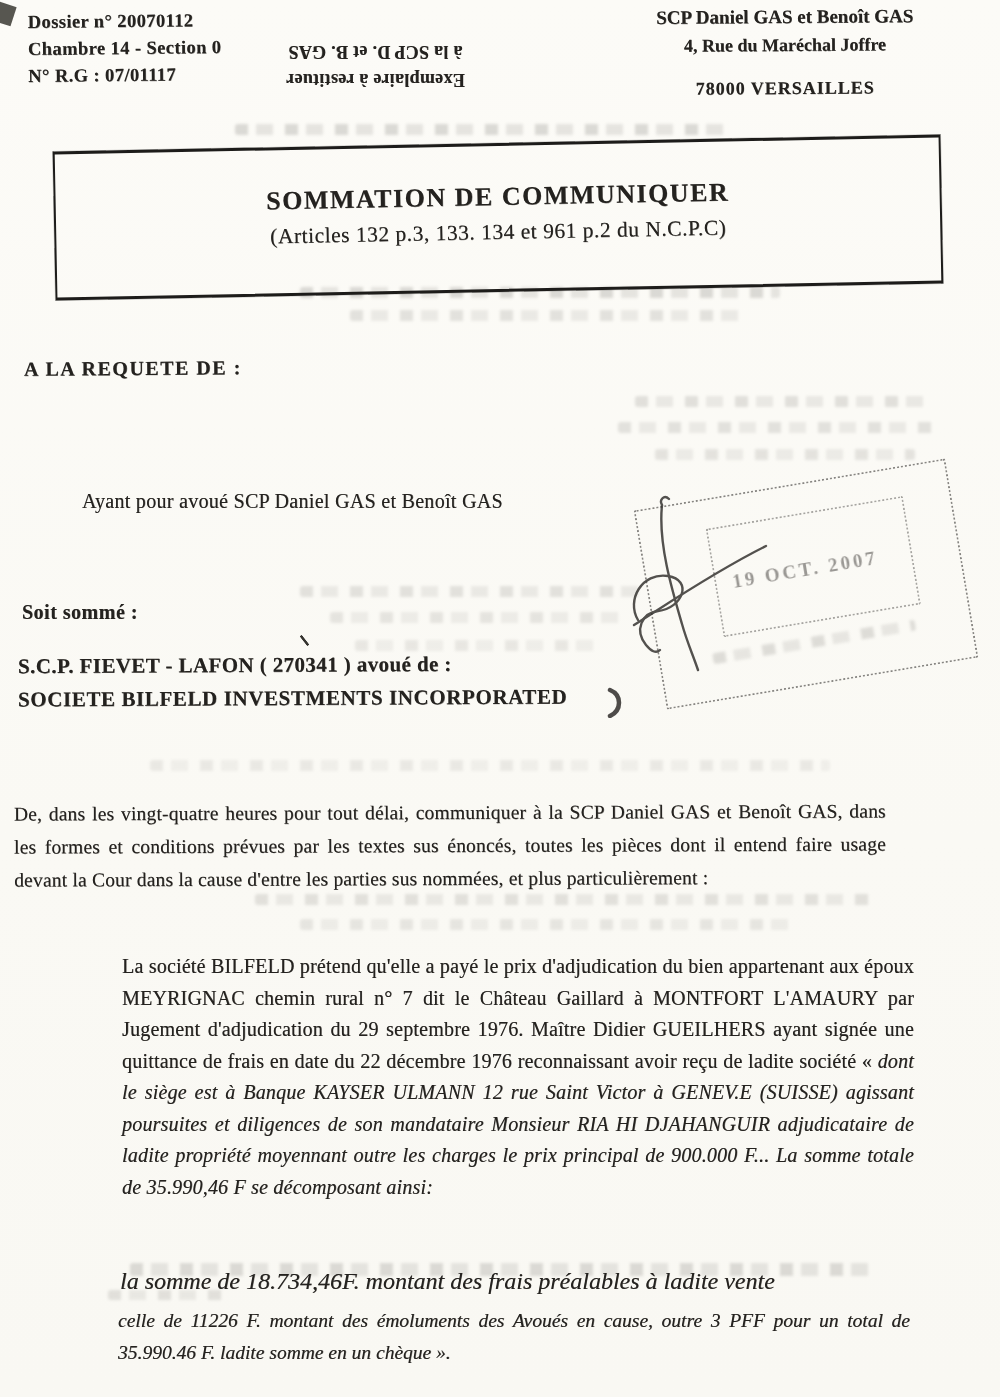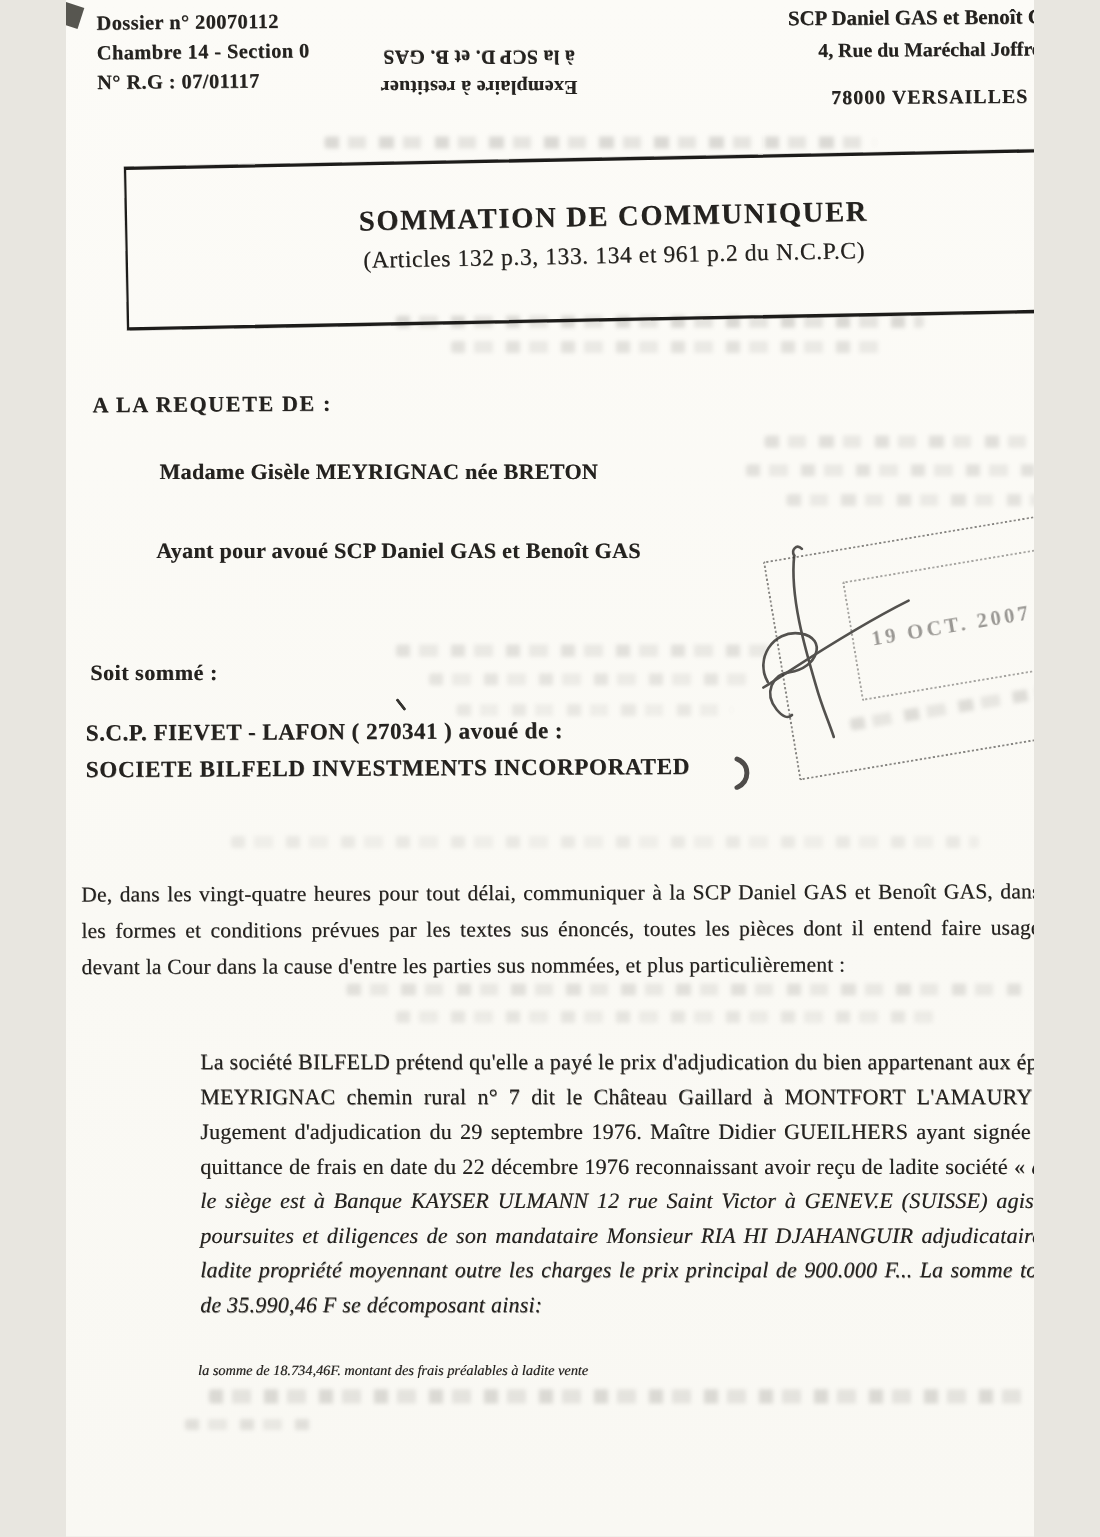--- a/index.html
+++ b/index.html
@@ -1,17 +1,17 @@
 <!DOCTYPE html>
 <html><head>
 <meta charset="utf-8">
 <style>
   html,body { margin:0; padding:0; background:#e8e6e0; }
   .page {
-    position:relative; width:880px; height:1397px; margin:0 auto;
+    position:relative; width:1000px; height:1397px; margin:0 auto;
     background:linear-gradient(180deg,#fcfbf7 0%, #faf9f4 60%, #f9f8f3 100%);
     overflow:hidden;
     font-family:"Liberation Serif","DejaVu Serif",serif;
     color:#24221f;
   }
   .scan { filter: blur(0.25px); }
   .abs { position:absolute; }
   .ink { text-shadow:0.4px 0.4px 0.6px rgba(45,42,38,.55); }
   .just { text-align:justify; }
 
@@ -29,30 +29,30 @@
     border:3px solid #1d1c1a; border-left-width:2px; border-right-width:2px;
     transform:rotate(-1.1deg); transform-origin:50% 50%;
     box-shadow:0 0 0 .5px rgba(30,30,30,.25);
     text-align:center;
   }
   .title-box .t { margin-top:36px; font-size:26px; font-weight:700; letter-spacing:1.5px; }
   .title-box .s { margin-top:8px; font-size:21.5px; letter-spacing:.5px; }
 
   .requete-heading { left:24px; top:357px; font-size:20px; font-weight:700; letter-spacing:1.5px; transform:rotate(-0.4deg); }
   .parties { left:85px; top:413px; font-size:20px; font-weight:700; line-height:32px; letter-spacing:.3px; }
-  .avoue { left:82px; top:490px; font-size:20px; font-weight:700; letter-spacing:.3px; }
+  .avoue { left:82px; top:490px; font-size:20px; font-weight:400; letter-spacing:.3px; }
 
   .soit-somme { left:22px; top:601px; font-size:20px; font-weight:700; letter-spacing:.5px; }
   .scp-line { left:18px; top:653px; font-size:21px; font-weight:700; letter-spacing:.4px; transform:rotate(-0.3deg); }
   .societe-line { left:18px; top:686px; font-size:21px; font-weight:700; letter-spacing:.6px; transform:rotate(-0.3deg); }
 
   .body-par { left:14px; top:796px; width:872px; font-size:19.5px; line-height:33px; letter-spacing:.2px; transform:rotate(-0.2deg); }
   .detail-par { left:122px; top:951px; width:792px; font-size:20px; line-height:31.5px; letter-spacing:.2px; }
   .detail-par .it { font-style:italic; }
-  .amount1 { left:120px; top:1238px; width:792px; font-size:13px; font-style:italic; }
+  .amount1 { left:120px; top:1268px; width:792px; font-size:24px; font-style:italic; }
   .amount2 { left:118px; top:1305px; width:792px; font-size:19.5px; font-style:italic; line-height:32px; }
 
   
   .stamp {
     left:648px; top:483px; width:312px; height:198px;
     transform:rotate(-9.5deg);
     border:2px dotted rgba(75,73,70,.65);
     border-radius:2px;
   }
   .stamp .inner {
@@ -117,21 +117,20 @@
   <div class="smudge" style="left:130px; top:1263px; width:740px; height:13px; opacity:.38;"></div>
   <div class="smudge" style="left:108px; top:1290px; width:120px; height:10px; opacity:.3;"></div>
 
   <div class="abs title-box">
     <div class="t ink">SOMMATION DE COMMUNIQUER</div>
     <div class="s ink">(Articles 132 p.3, 133. 134 et 961 p.2 du N.C.P.C)</div>
   </div>
 
   <div class="abs requete-heading ink">A LA REQUETE DE :</div>
   <div class="abs parties ink">
-    <div>Madame Gisèle MEYRIGNAC née BRETON</div>
   </div>
   <div class="abs avoue ink">Ayant pour avoué SCP Daniel GAS et Benoît GAS</div>
 
   <div class="abs stamp">
     <div class="inner">
       <div class="date">19 OCT. 2007</div>
     </div>
     <div class="smudge faintline" style="opacity:.35;"></div>
   </div>
   <svg class="abs scribble-svg" width="220" height="260" viewBox="0 0 220 260">
@@ -149,14 +148,15 @@
   <div class="abs scp-line ink">S.C.P. FIEVET - LAFON  ( 270341 ) avoué de :</div>
   <div class="abs societe-line ink">SOCIETE BILFELD INVESTMENTS INCORPORATED</div>
 
   <div class="abs body-par just ink">De, dans les vingt-quatre heures pour tout délai, communiquer à la SCP Daniel GAS et Benoît GAS, dans les formes et conditions prévues par les textes sus énoncés, toutes les pièces dont il entend faire usage devant la Cour dans la cause d'entre les parties sus nommées, et plus particulièrement :</div>
 
   <div class="abs detail-par just ink">
     <span>La société BILFELD prétend qu'elle a payé le prix d'adjudication du bien appartenant aux époux MEYRIGNAC chemin rural n° 7 dit le Château Gaillard à MONTFORT L'AMAURY par Jugement d'adjudication du 29 septembre 1976. Maître Didier GUEILHERS ayant signée une quittance de frais en date du 22 décembre 1976 reconnaissant avoir reçu de ladite société « </span><span class="it">dont le siège est à Banque KAYSER ULMANN 12 rue Saint Victor à GENEV.E (SUISSE) agissant poursuites et diligences de son mandataire Monsieur RIA HI DJAHANGUIR adjudicataire de ladite propriété moyennant outre les charges le prix principal de 900.000 F... La somme totale de 35.990,46 F se décomposant ainsi:</span>
   </div>
 
   <div class="abs amount1 ink">la somme de 18.734,46F. montant des frais préalables à ladite vente</div>
+  <div class="abs amount2 just ink">celle de 11226 F. montant des émoluments des Avoués en cause, outre 3 PFF pour un total de 35.990.46 F. ladite somme en un chèque ».</div>
 
 </div>
 
 </body></html>

